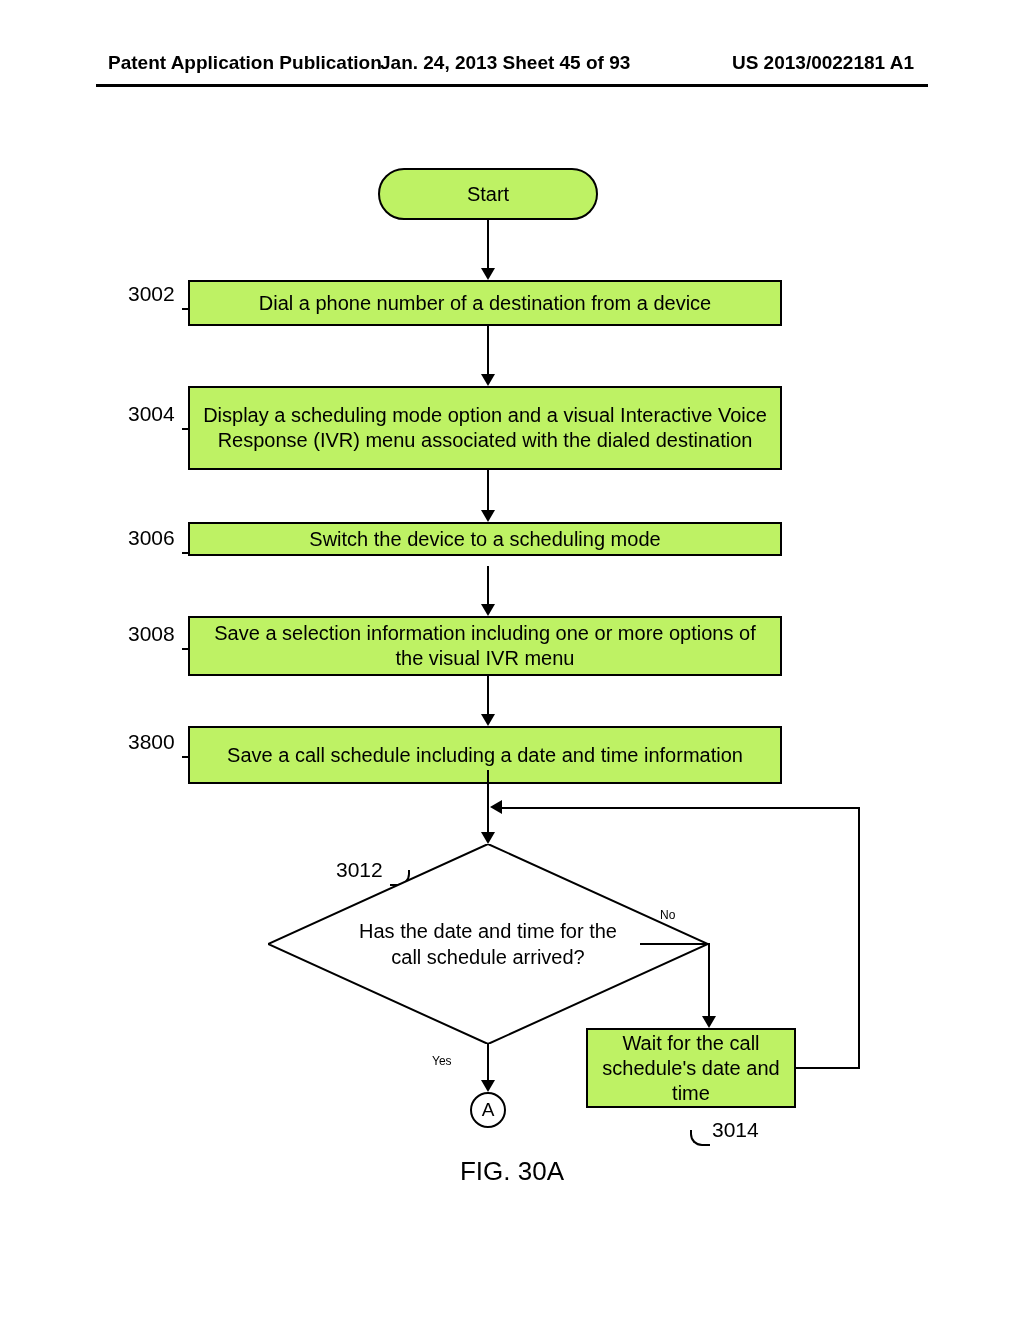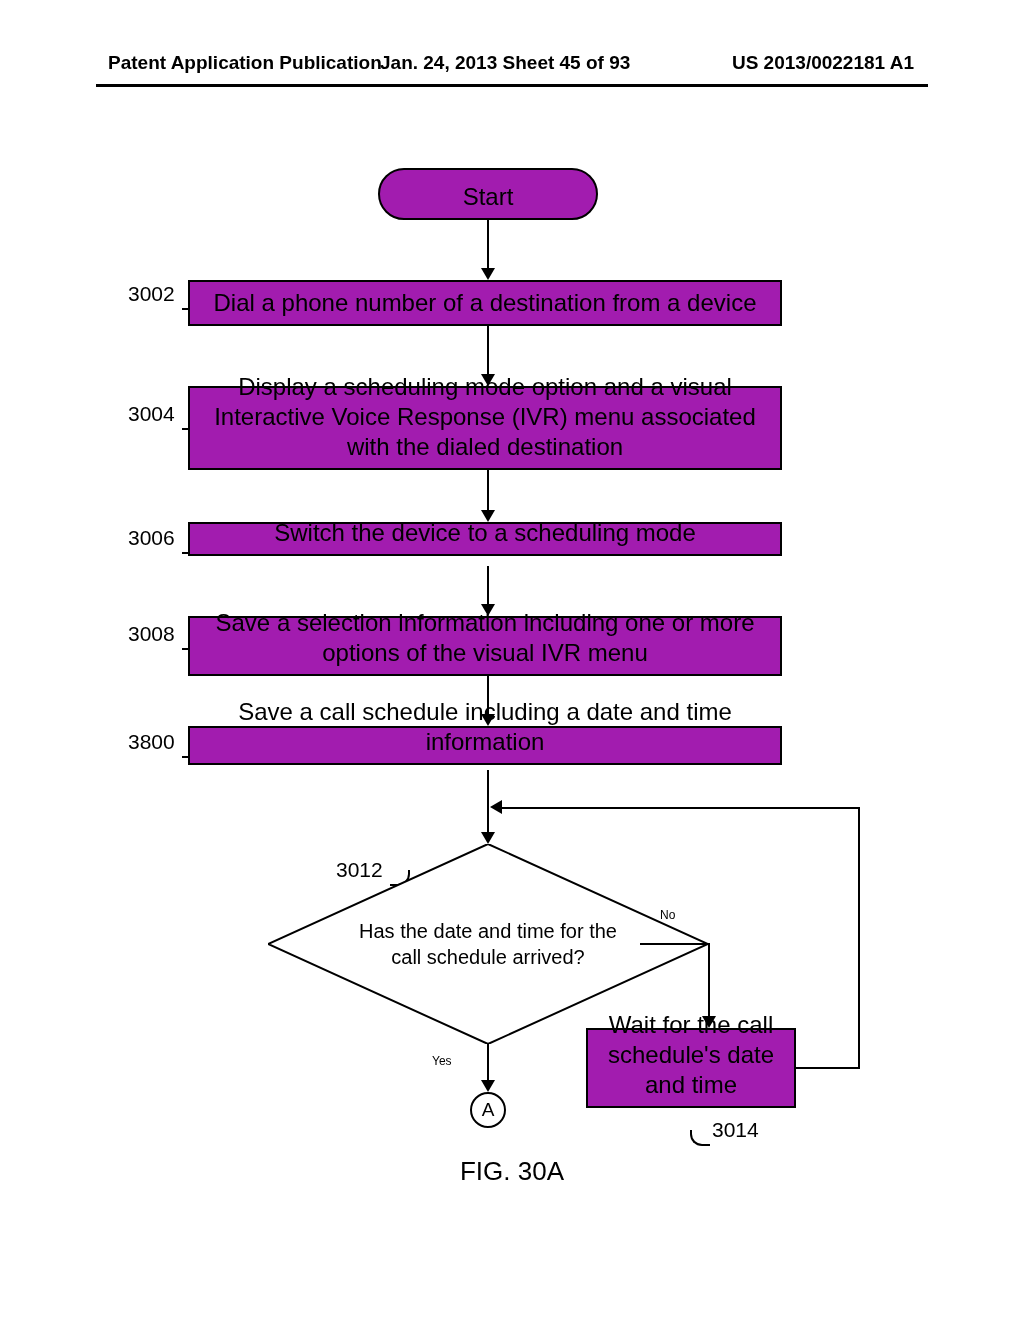--- a/index.html
+++ b/index.html
@@ -33,26 +33,26 @@
 
   .flow {
     position: absolute;
     left: 0; right: 0;
     top: 168px;
   }
 
   .box {
     position: absolute;
     border: 2px solid #000;
-    background: #a21caf;
+    background: #bef264;
     display: flex;
-    align-items: flex-end;
+    align-items: center;
     justify-content: center;
     text-align: center;
-    font-size: 24px;
+    font-size: 20px;
     padding: 6px 12px;
     line-height: 1.25;
   }
 
   .start {
     left: 378px; width: 220px; height: 52px;
     border-radius: 26px;
   }
 
   .proc { left: 188px; width: 594px; }
@@ -171,21 +171,21 @@
     <div class="arrowhead" style="left:481px; top:436px;"></div>
 
     <div class="ref" style="left:128px; top:454px;">3008</div>
     <div class="box proc" style="top:448px; height:60px;">
       <span>Save a selection information including one or more options of the visual IVR menu</span>
     </div>
     <div class="arrow" style="left:487px; top:508px; width:2px; height:40px;"></div>
     <div class="arrowhead" style="left:481px; top:546px;"></div>
 
     <div class="ref" style="left:128px; top:562px;">3800</div>
-    <div class="box proc" style="top:558px; height:39px;">
+    <div class="box proc" style="top:558px; height:58px;">
       <span>Save a call schedule including a date and time information</span>
     </div>
     <div class="arrow" style="left:487px; top:602px; width:2px; height:64px;"></div>
     <div class="arrowhead" style="left:481px; top:664px;"></div>
 
     <div class="arrowhead left" style="left:490px; top:632px;"></div>
 
     <div class="ref" style="left:312px; top:690px;margin-left:24px;">3012</div>
     <div class="decision" style="top:676px;">
       <svg viewBox="0 0 440 200" width="440" height="200">

